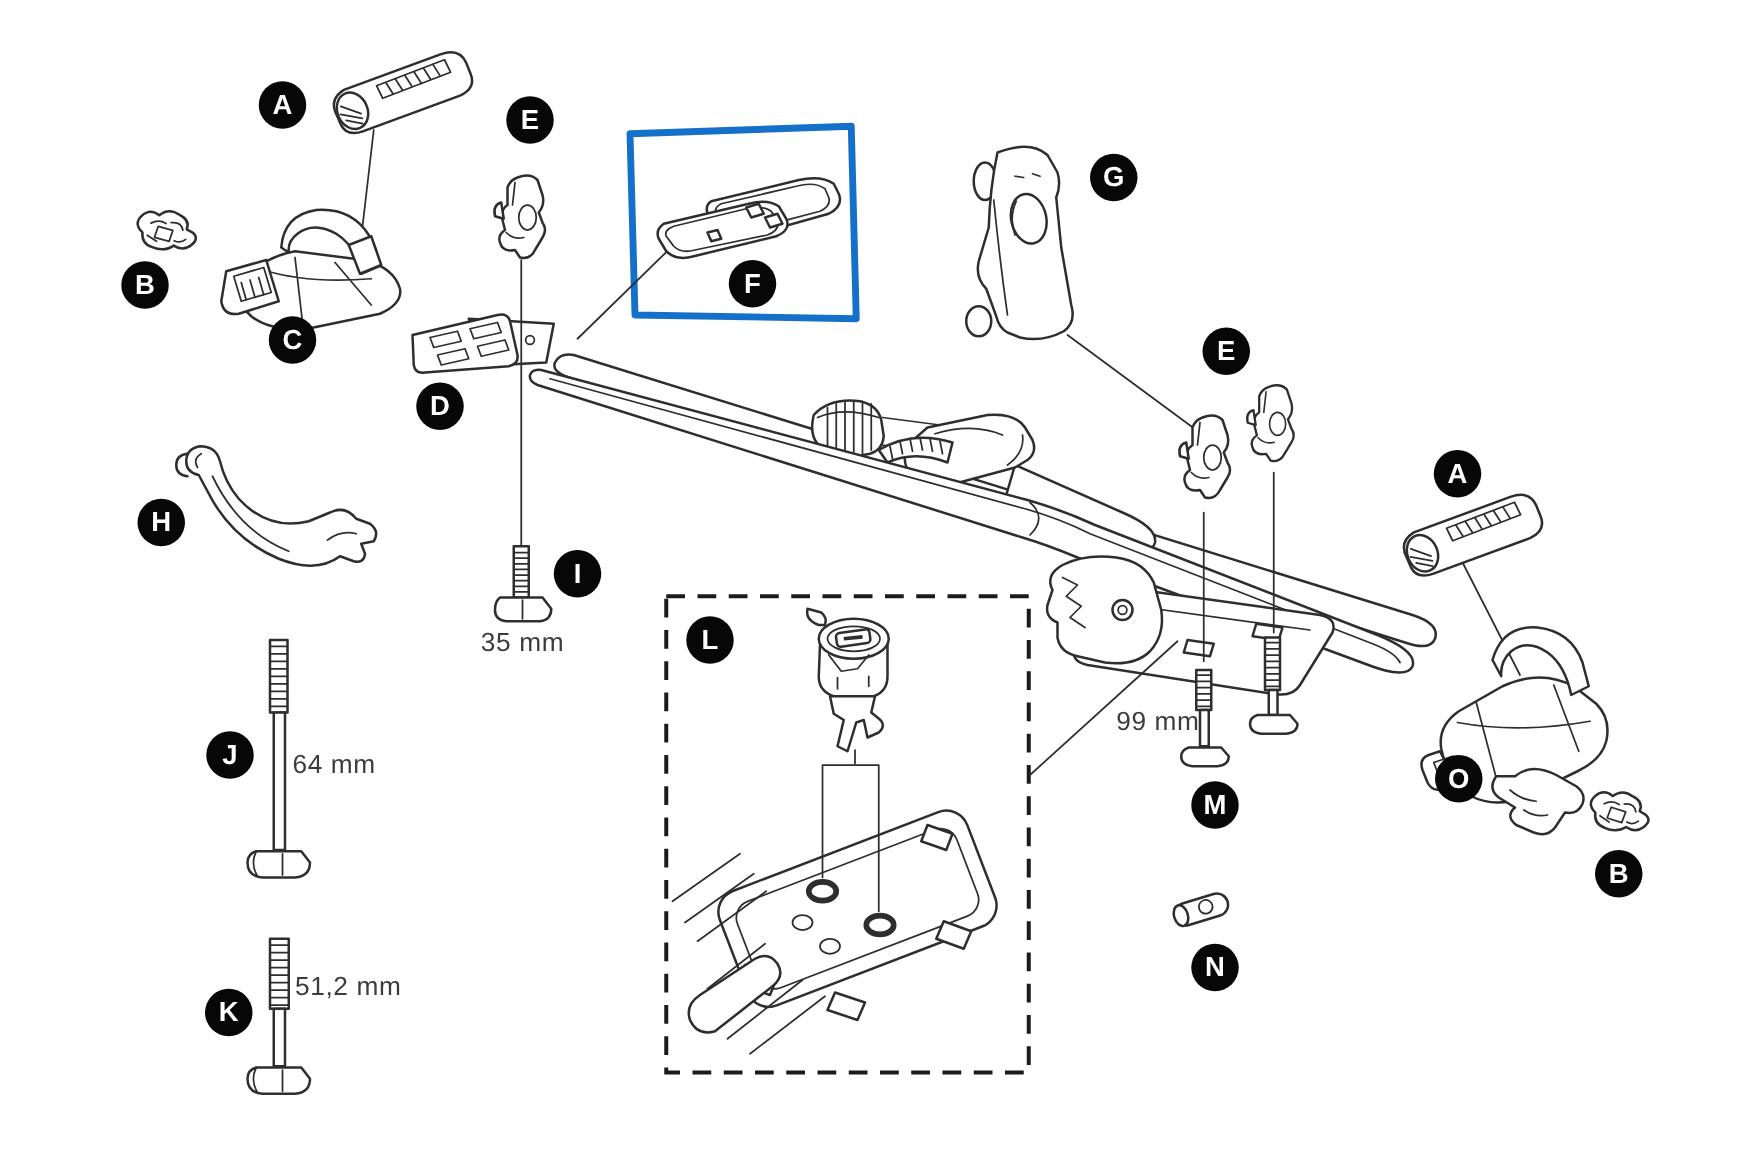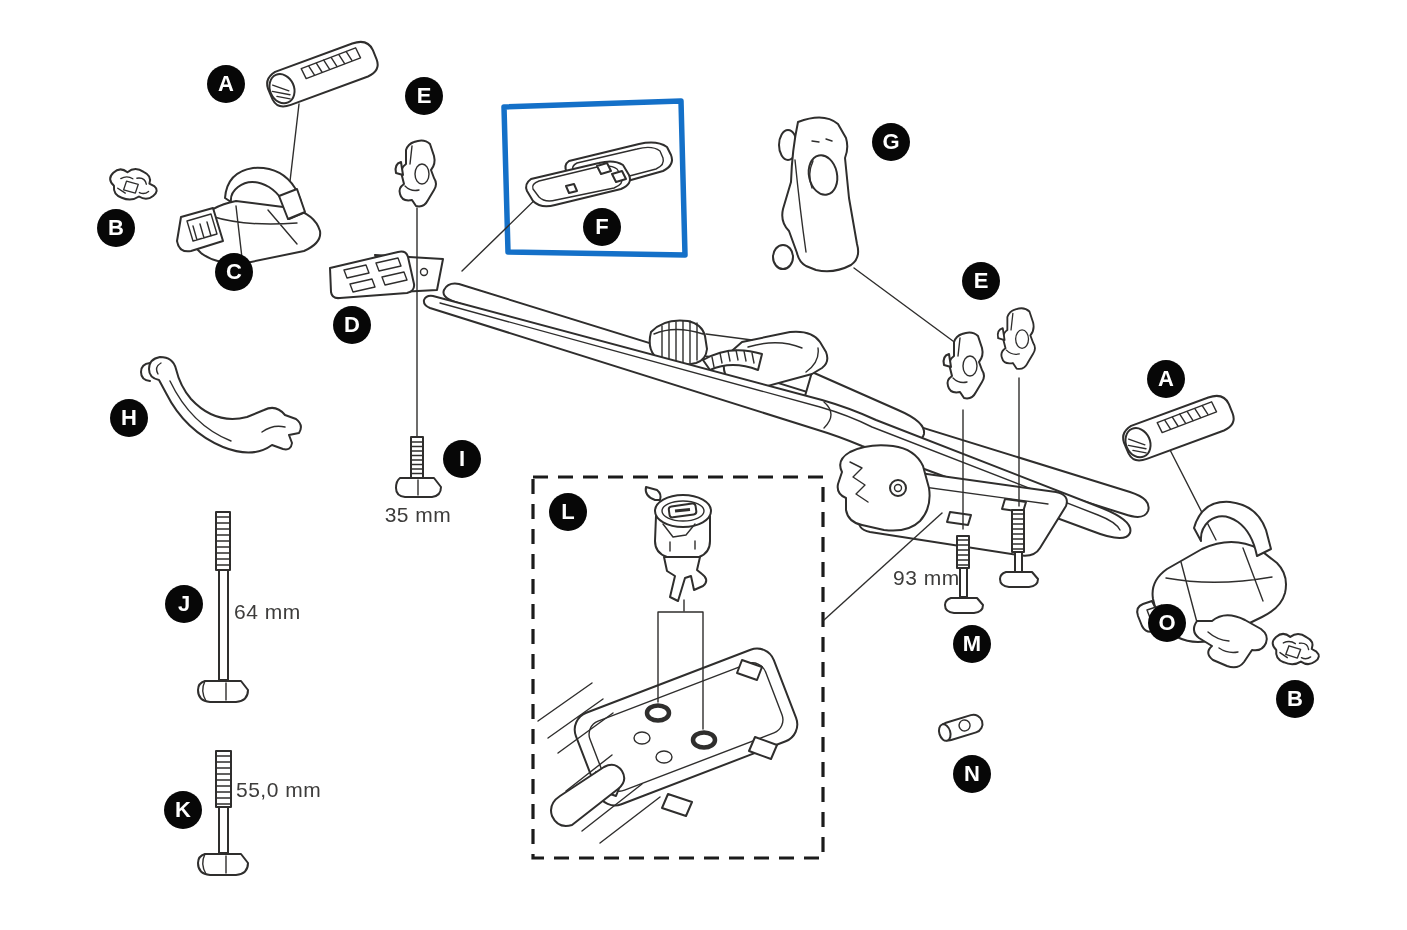--- a/index.html
+++ b/index.html
@@ -257,16 +257,16 @@
 <div class="badge" style="left:164px;top:791px">K</div>
 <div class="badge" style="left:549px;top:493px">L</div>
 <div class="badge" style="left:953px;top:625px">M</div>
 <div class="badge" style="left:953px;top:755px">N</div>
 <div class="badge" style="left:1147px;top:360px">A</div>
 <div class="badge" style="left:1148px;top:604px">O</div>
 <div class="badge" style="left:1276px;top:680px">B</div>
 
 <div class="mlabel" style="left:382px;top:503px;width:72px;text-align:center">35 mm</div>
 <div class="mlabel" style="left:234px;top:600px">64 mm</div>
-<div class="mlabel" style="left:236px;top:778px">55,0 mm</div>
-<div class="mlabel" style="left:893px;top:566px">93 mm</div>
+<div class="mlabel" style="left:236px;top:778px">51,2 mm</div>
+<div class="mlabel" style="left:893px;top:566px">99 mm</div>
 
 </div>
 
 </body></html>

